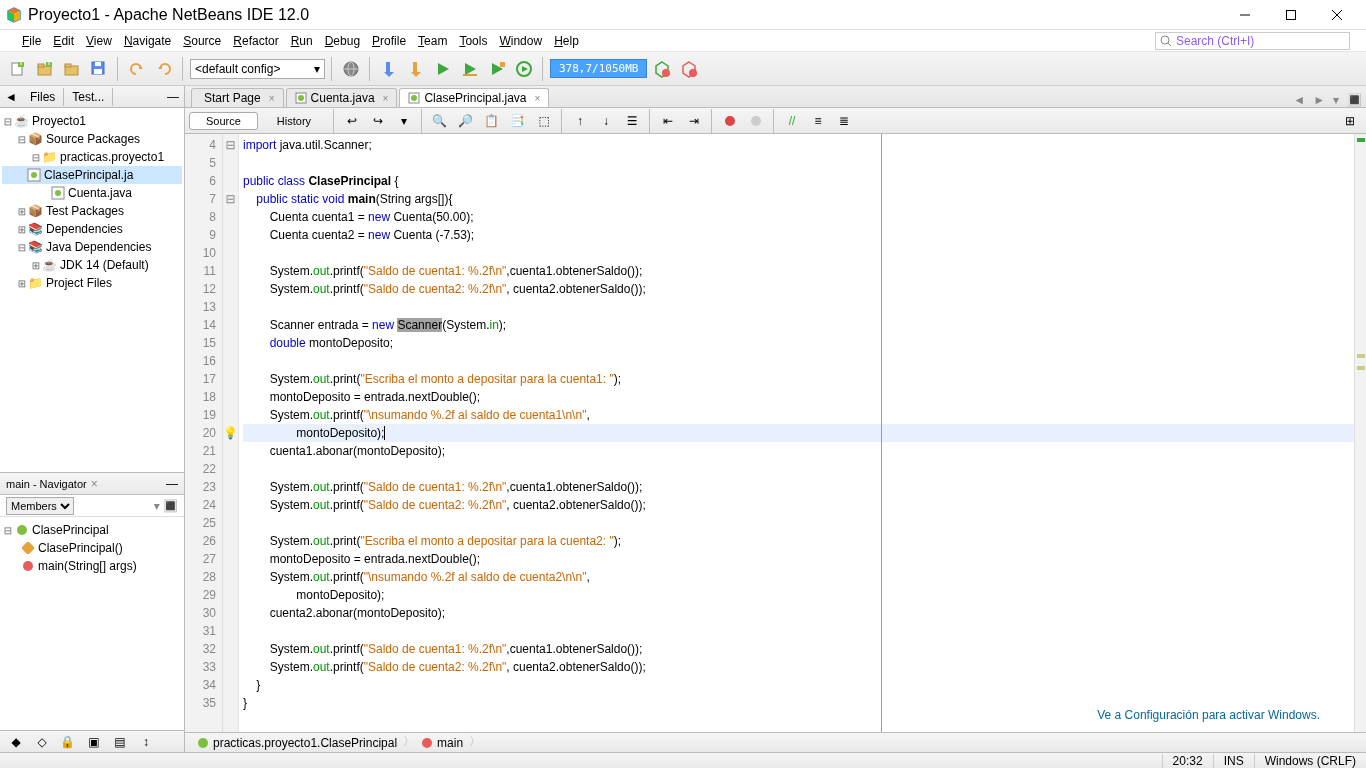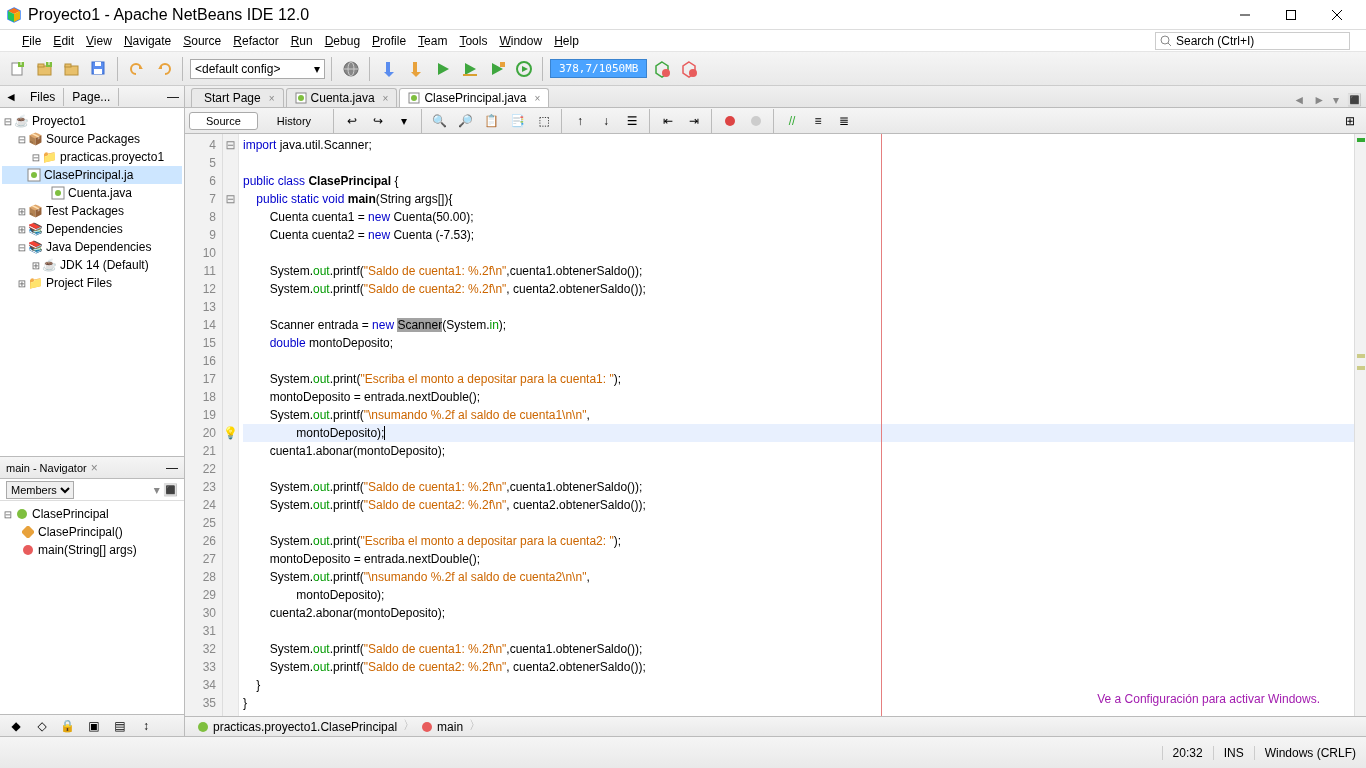--- a/index.html
+++ b/index.html
@@ -5,21 +5,21 @@
 *{box-sizing:border-box;margin:0;padding:0;font-family:"Segoe UI",Tahoma,sans-serif;font-size:12px;user-select:none}
 body{width:1366px;height:768px;background:#fff;display:flex;flex-direction:column;overflow:hidden}
 .titlebar{height:30px;display:flex;align-items:center;padding:0 6px;border-bottom:1px solid #ddd}
 .titlebar .logo{width:16px;height:16px;margin-right:6px}
 .titlebar .title{flex:0 0 auto;font-size:16px}
 .titlebar .spacer{flex:1}
 .winbtn{width:46px;height:30px;display:flex;align-items:center;justify-content:center;cursor:default}
 .menubar{height:22px;display:flex;align-items:center;padding:0 16px;border-bottom:1px solid #e5e5e5}
 .menubar .mitem{padding:2px 6px;cursor:default}
 .menubar .mitem u{text-decoration:underline}
-.menubar .search{margin-left:auto;display:flex;align-items:center;border:1px solid #ccc;height:18px;width:195px;padding:0 4px;color:#000000}
+.menubar .search{margin-left:auto;display:flex;align-items:center;border:1px solid #ccc;height:18px;width:195px;padding:0 4px;color:#8b5cf6}
 .menubar .search svg{margin-right:4px}
 .toolbar{height:34px;display:flex;align-items:center;padding:0 6px;border-bottom:1px solid #ccc;background:linear-gradient(#f5f5f5,#e9e9e9);gap:3px}
 .tbtn{width:24px;height:24px;display:flex;align-items:center;justify-content:center}
 .tsep{width:2px;height:24px;border-left:1px solid #bbb;margin:0 3px}
 .cfg{border:1px solid #aaa;background:#fff;height:20px;padding:0 4px;display:flex;align-items:center;width:135px;justify-content:space-between}
 .memory{background:#4aa3ff;color:#fff;font-family:monospace;font-size:11px;padding:2px 8px;border:1px solid #3a83cf}
 .main{flex:1;display:flex;min-height:0}
 .left{width:185px;display:flex;flex-direction:column;border-right:1px solid #bbb}
 .panelhead{height:22px;background:linear-gradient(#f5f5f5,#e9e9e9);border-bottom:1px solid #bbb;display:flex;align-items:center;font-size:11px}
 .panelhead .phtab{padding:2px 8px;border-right:1px solid #bbb;cursor:default}
@@ -55,26 +55,26 @@
 .str{color:#cc6600}
 .fld{color:#009900}
 .fn{font-weight:bold}
 .hl{background:#a3a3a3}
 .curline{background:#e8f0fe;display:block}
 .errstrip{width:12px;background:#f2f2f2;border-left:1px solid #ddd;position:relative}
 .errstrip .m{position:absolute;left:2px;width:8px;height:4px}
 .breadcrumb{height:20px;border-top:1px solid #bbb;display:flex;padding:0 6px;background:linear-gradient(#f5f5f5,#e9e9e9);font-size:11px}
 .bcitem{display:flex;align-items:center;gap:4px;padding:0 6px}
 .bcsep{color:#aaa}
-.statusbar{height:32px;border-top:1px solid #bbb;display:flex;align-items:center;background:linear-gradient(#f5f5f5,#e9e9e9);font-size:11px}
+.statusbar{height:16px;border-top:1px solid #bbb;display:flex;align-items:center;background:linear-gradient(#f5f5f5,#e9e9e9);font-size:11px}
 .statusbar .sbspacer{flex:1}
 .statusbar .sbcell{padding:0 10px;border-left:1px solid #ccc}
 .watermark{position:absolute;right:46px;bottom:10px;color:#bbb;text-align:left;pointer-events:none}
 .watermark .l1{font-size:20px;color:#b8b8b8}
-.watermark .l2{font-size:12px;color:#a21caf}
+.watermark .l2{font-size:12px;color:#0369a1}
 svg{display:block}
 </style>
 </head>
 <body>
 
 <div class="titlebar">
   <span class="logo">
     <svg width="16" height="16" viewBox="0 0 16 16">
         <polygon points="8,1 14,4 14,12 8,15 2,12 2,4" fill="none" stroke="#3b82f6" stroke-width="1.5"></polygon>
         <polygon points="8,1 14,4 8,7 2,4" fill="#f97316"></polygon>
@@ -219,21 +219,21 @@
       </svg>
     </span>
 </div>
 
 <div class="main">
 
   <div class="left">
     <div class="panelhead">
       <span class="phbtn">◄</span>
       <span class="phtab">Files</span>
-      <span class="phtab">Page...</span>
+      <span class="phtab">Test...</span>
       <span style="flex:1"></span>
       <span class="phbtn">—</span>
     </div>
     <div class="tree">
       <div class="trow">
           <span class="tw">⊟</span>
           <span class="tic">☕</span>
           <span>Proyecto1</span>
         </div>
       <div class="trow" style="padding-left:14px">

